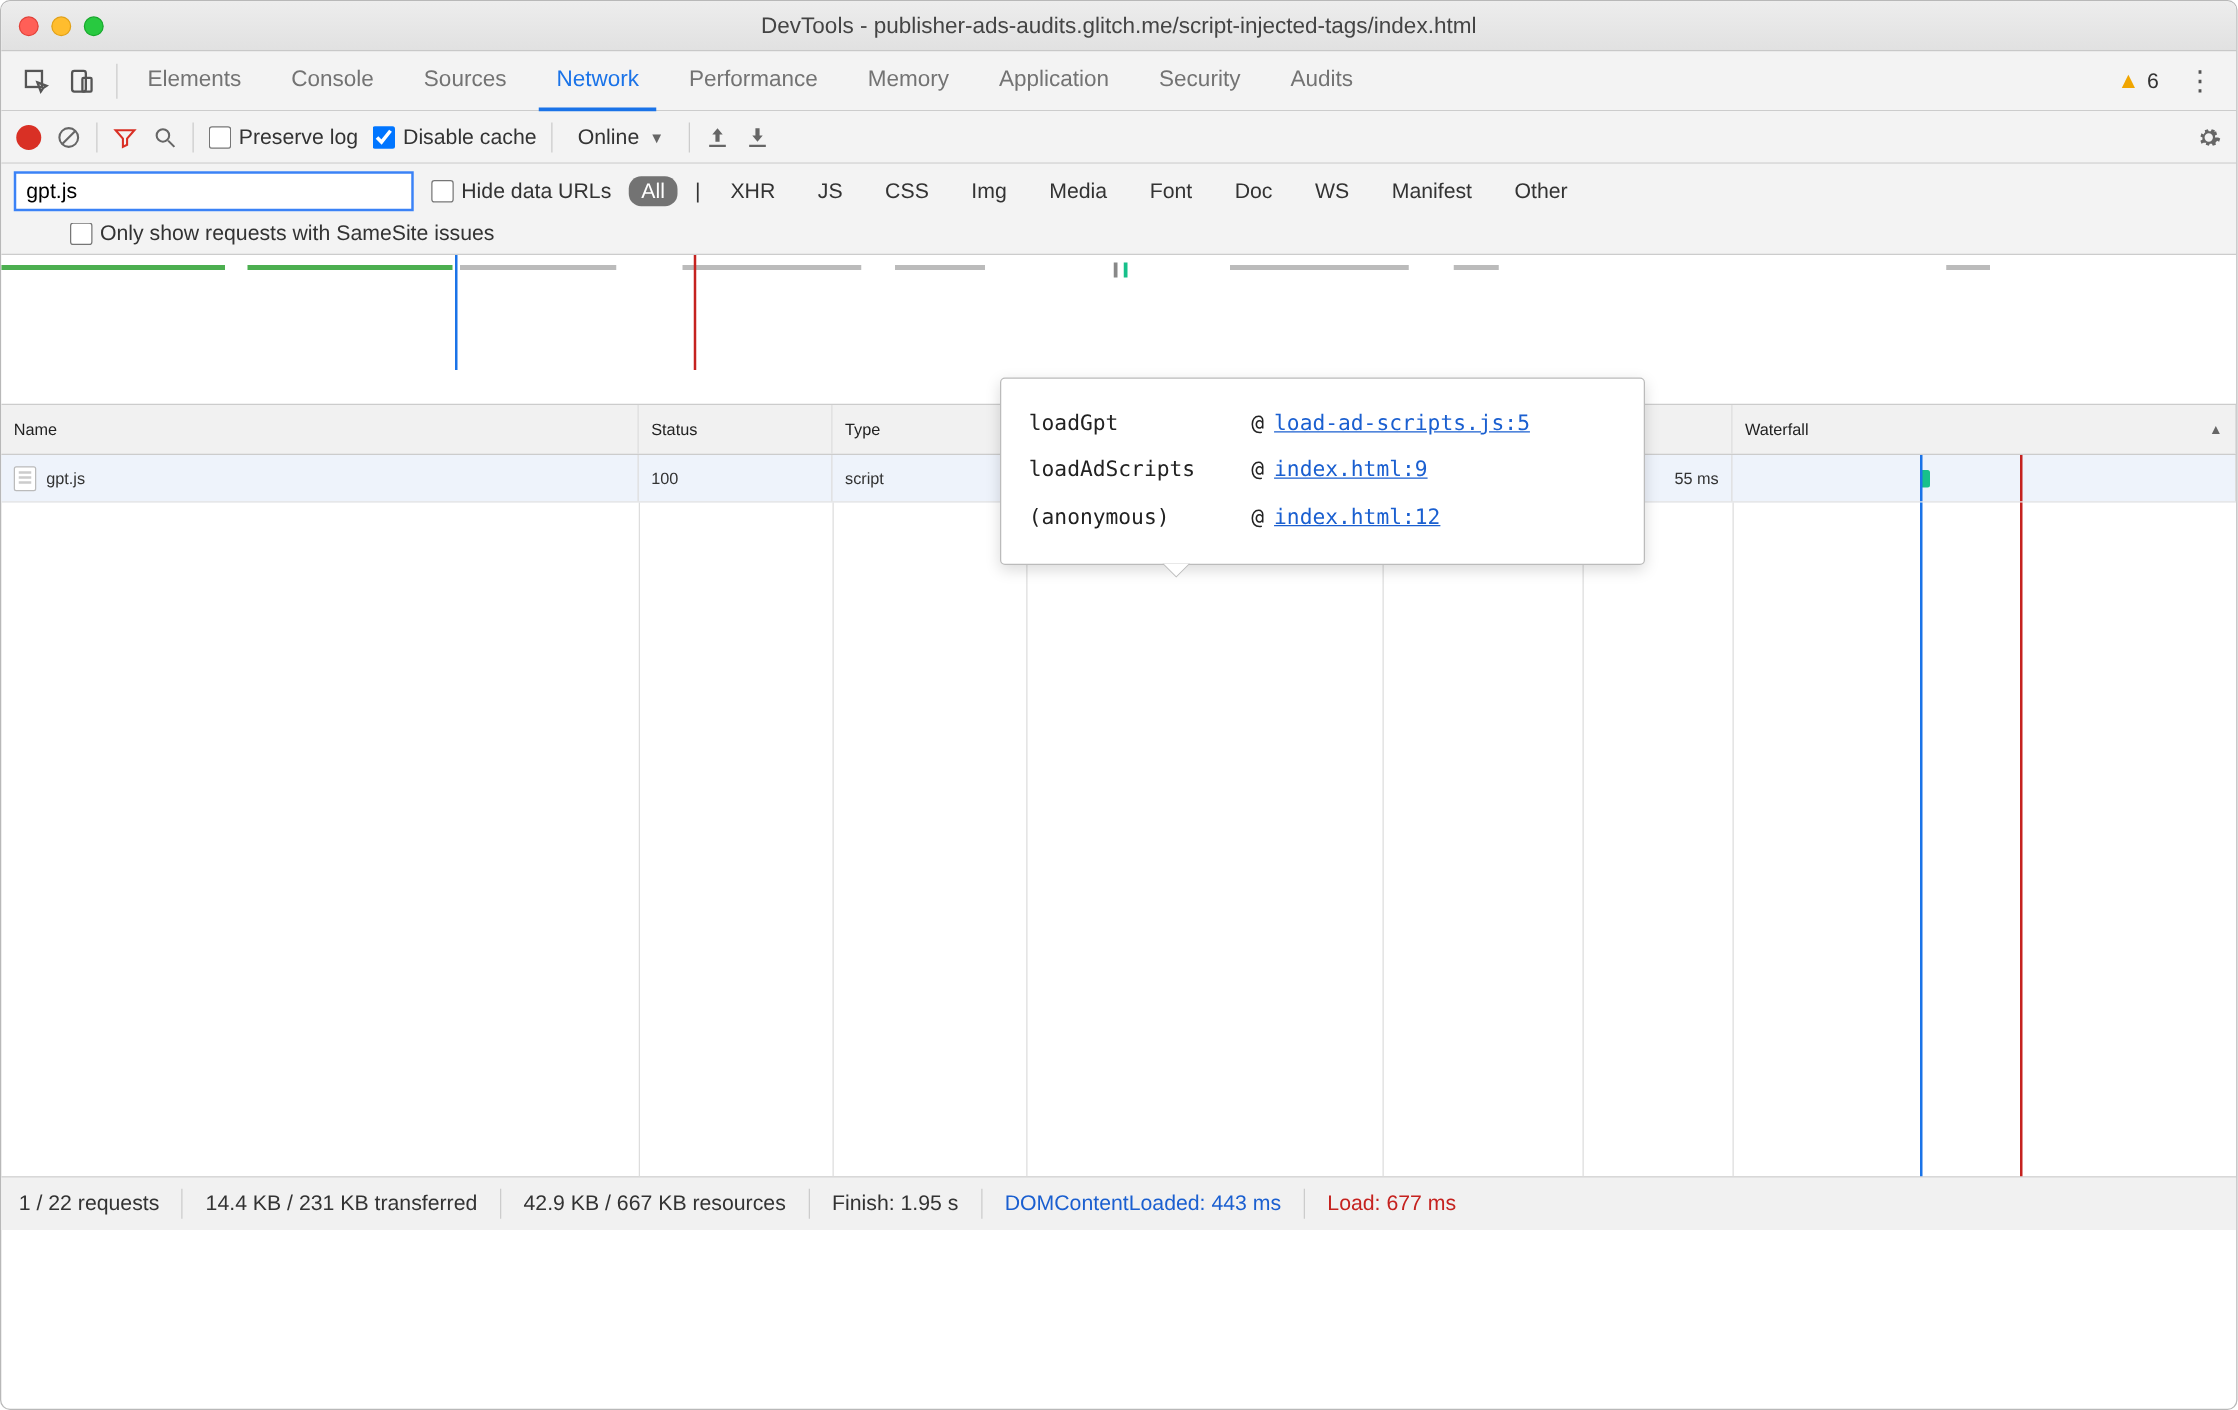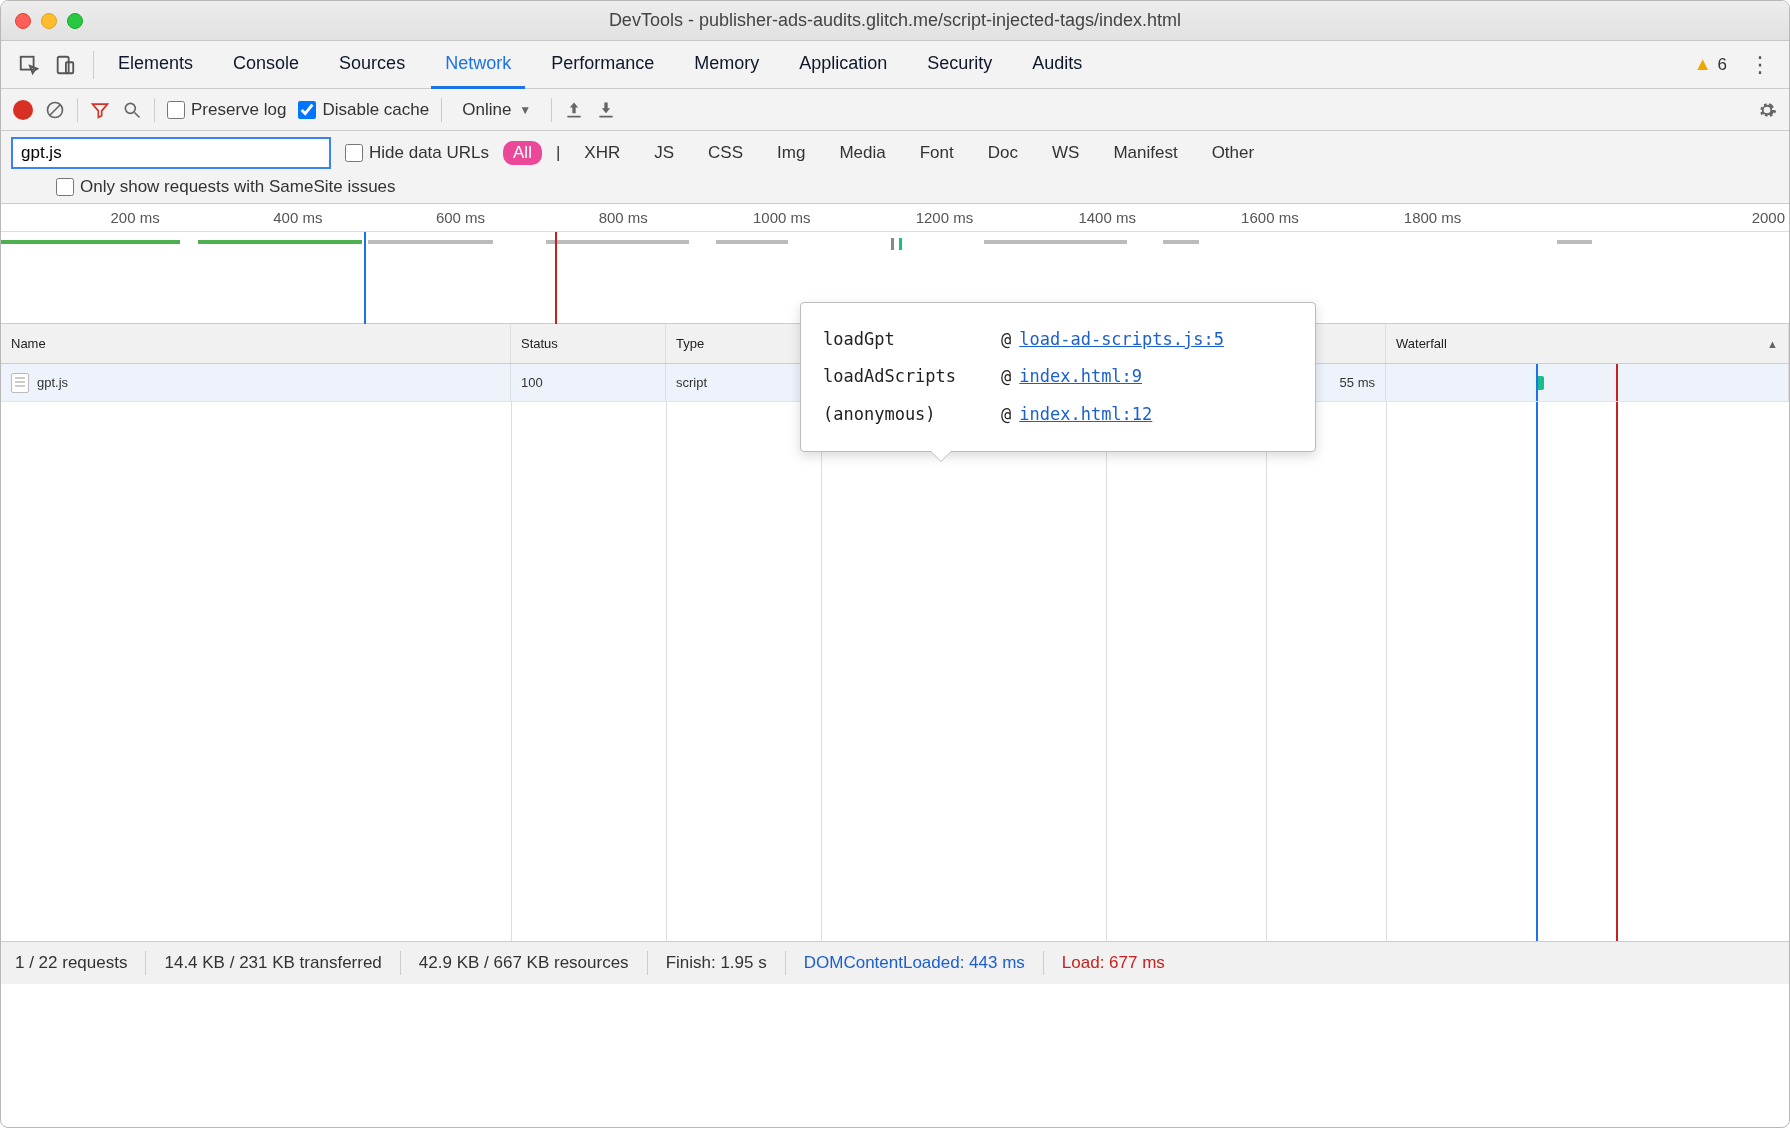--- a/index.html
+++ b/index.html
@@ -36,21 +36,21 @@
   height: 48px;
   background: #f3f3f3;
   border-bottom: 1px solid #ccc;
   display: flex;
   align-items: center;
   padding: 0 10px;
 }
 .tabsbar .icon-btn { width: 36px; height: 36px; display: flex; align-items: center; justify-content: center; color: #555; cursor: pointer; }
 .tabsbar .sep { width: 1px; height: 28px; background: #ccc; margin: 0 10px; }
 .tabs { display: flex; gap: 12px; }
-.tab { padding: 12px 14px; font-size: 18px; color: #0f172a; cursor: pointer; border-bottom: 3px solid transparent; }
+.tab { padding: 12px 14px; font-size: 18px; color: #737373; cursor: pointer; border-bottom: 3px solid transparent; }
 .tab.active { color: #1a73e8; border-bottom-color: #1a73e8; }
 .tabsbar-right { margin-left: auto; display: flex; align-items: center; gap: 6px; }
 .warn-icon { color: #f0a500; font-size: 18px; }
 .warn-count { font-size: 17px; color: #333; margin-right: 8px; }
 .menu-dots { font-size: 22px; color: #555; cursor: pointer; padding: 4px 8px; }
 
 
 .net-toolbar {
   height: 42px;
   background: #f3f3f3;
@@ -81,21 +81,21 @@
 .filter-input {
   width: 320px; height: 32px;
   border: 2px solid #3b82f6;
   background: #fff;
   padding: 0 8px;
   font-size: 17px;
   outline: none;
 }
 .type-filters { display: flex; align-items: center; gap: 14px; font-size: 17px; color: #333; }
 .type-pill { padding: 2px 10px; border-radius: 10px; cursor: pointer; }
-.type-pill.active { background: #ec4899; color: #fff; }
+.type-pill.active { background: #737373; color: #fff; }
 .filter-row2 { margin-top: 8px; display:flex; align-items:center; gap:8px;padding-left:45px;}
 
 
 .timeline {
   height: 120px;
   border-bottom: 1px solid #ccc;
   background: #fff;
   position: relative;
 }
 .ruler { height: 28px; border-bottom: 1px solid #ddd; position: relative; }
@@ -305,32 +305,20 @@
   </div>
   <div class="filter-row2">
     <label class="checkbox-wrap">
       <input type="checkbox" style="">
       <span>Only show requests with SameSite issues</span>
     </label>
   </div>
 </div>
 
 <div class="timeline">
-  <div class="ruler">
-    <div class="ruler-tick" style="left:9.1%">200 ms</div>
-    <div class="ruler-tick" style="left:18.2%">400 ms</div>
-    <div class="ruler-tick" style="left:27.3%">600 ms</div>
-    <div class="ruler-tick" style="left:36.4%">800 ms</div>
-    <div class="ruler-tick" style="left:45.5%">1000 ms</div>
-    <div class="ruler-tick" style="left:54.6%">1200 ms</div>
-    <div class="ruler-tick" style="left:63.7%">1400 ms</div>
-    <div class="ruler-tick" style="left:72.8%">1600 ms</div>
-    <div class="ruler-tick" style="left:81.9%">1800 ms</div>
-    <div class="ruler-tick" style="left:100%">2000</div>
-  </div>
   <div class="tl-body">
     <div class="tl-seg seg-green" style="left:0;width:10%"></div>
     <div class="tl-seg seg-green" style="left:11%;width:9.2%"></div>
     <div class="tl-seg seg-grey" style="left:20.5%;width:7%"></div>
     <div class="tl-seg seg-grey" style="left:30.5%;width:8%"></div>
     <div class="tl-seg seg-grey" style="left:40%;width:4%"></div>
     <div class="tl-seg seg-grey" style="left:55%;width:8%"></div>
     <div class="tl-seg seg-grey" style="left:65%;width:2%"></div>
     <div class="tl-seg seg-grey" style="left:87%;width:2%"></div>
     <div class="tiny-bar tiny-grey" style="left:49.8%"></div>

